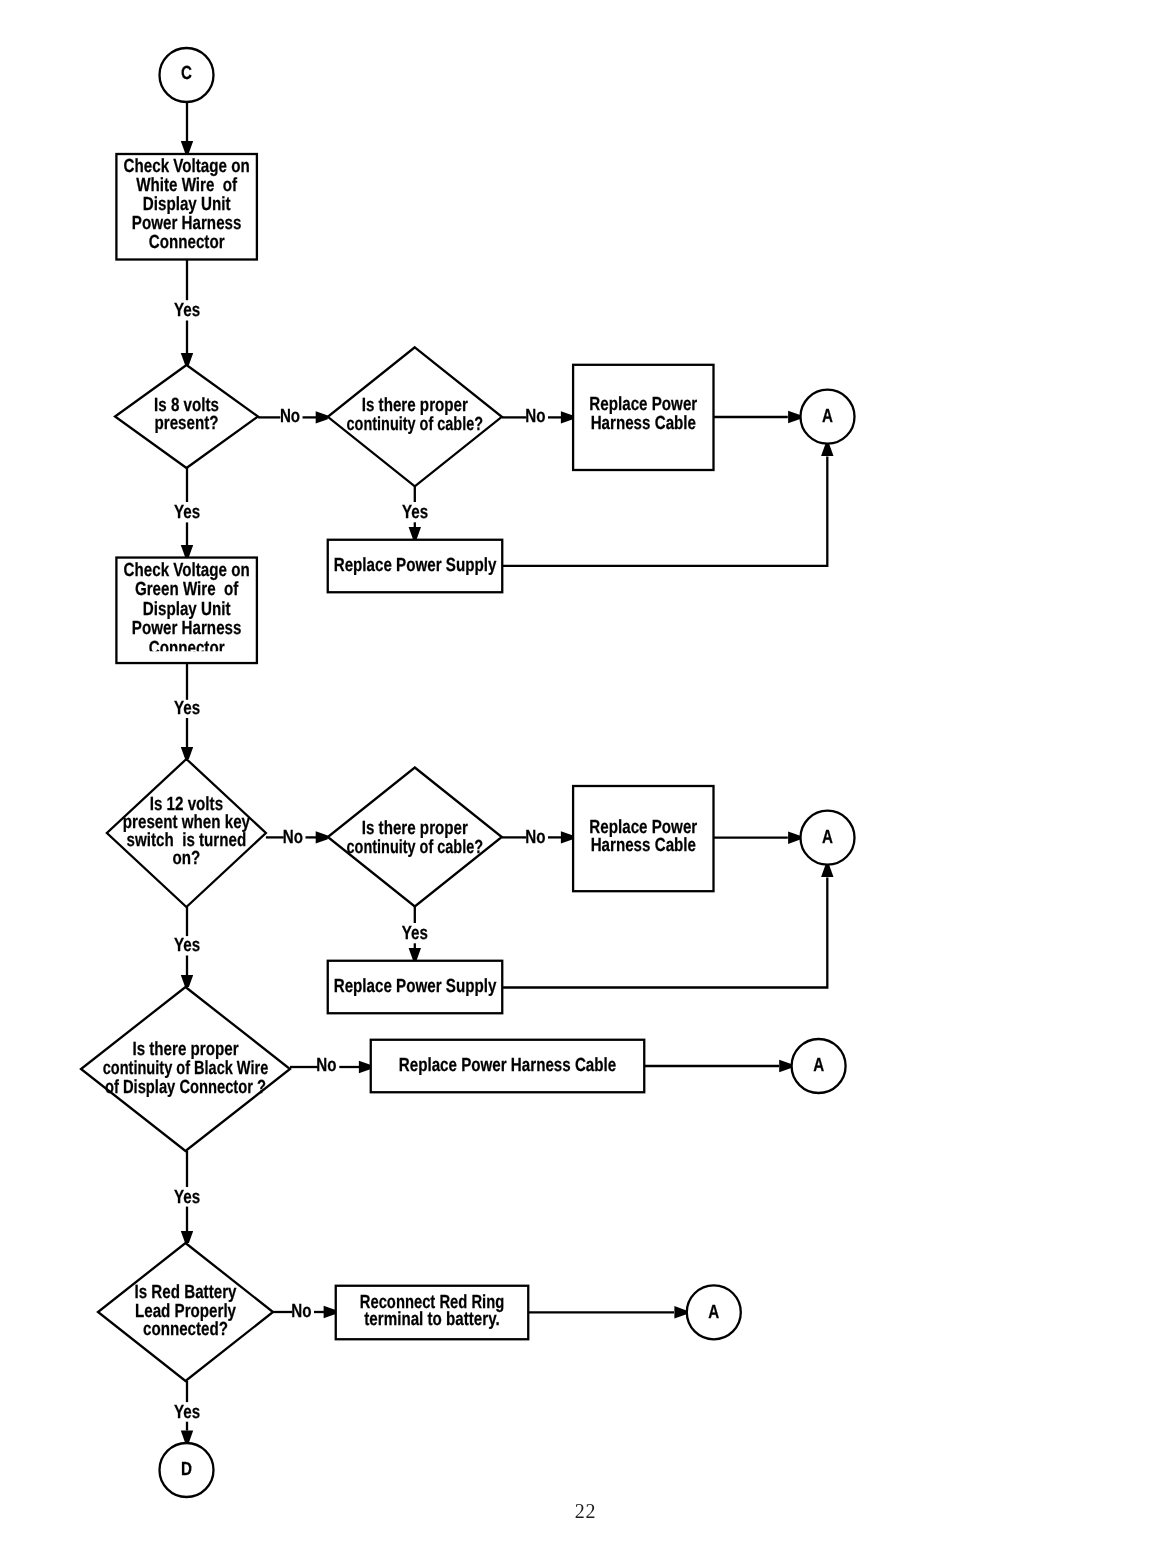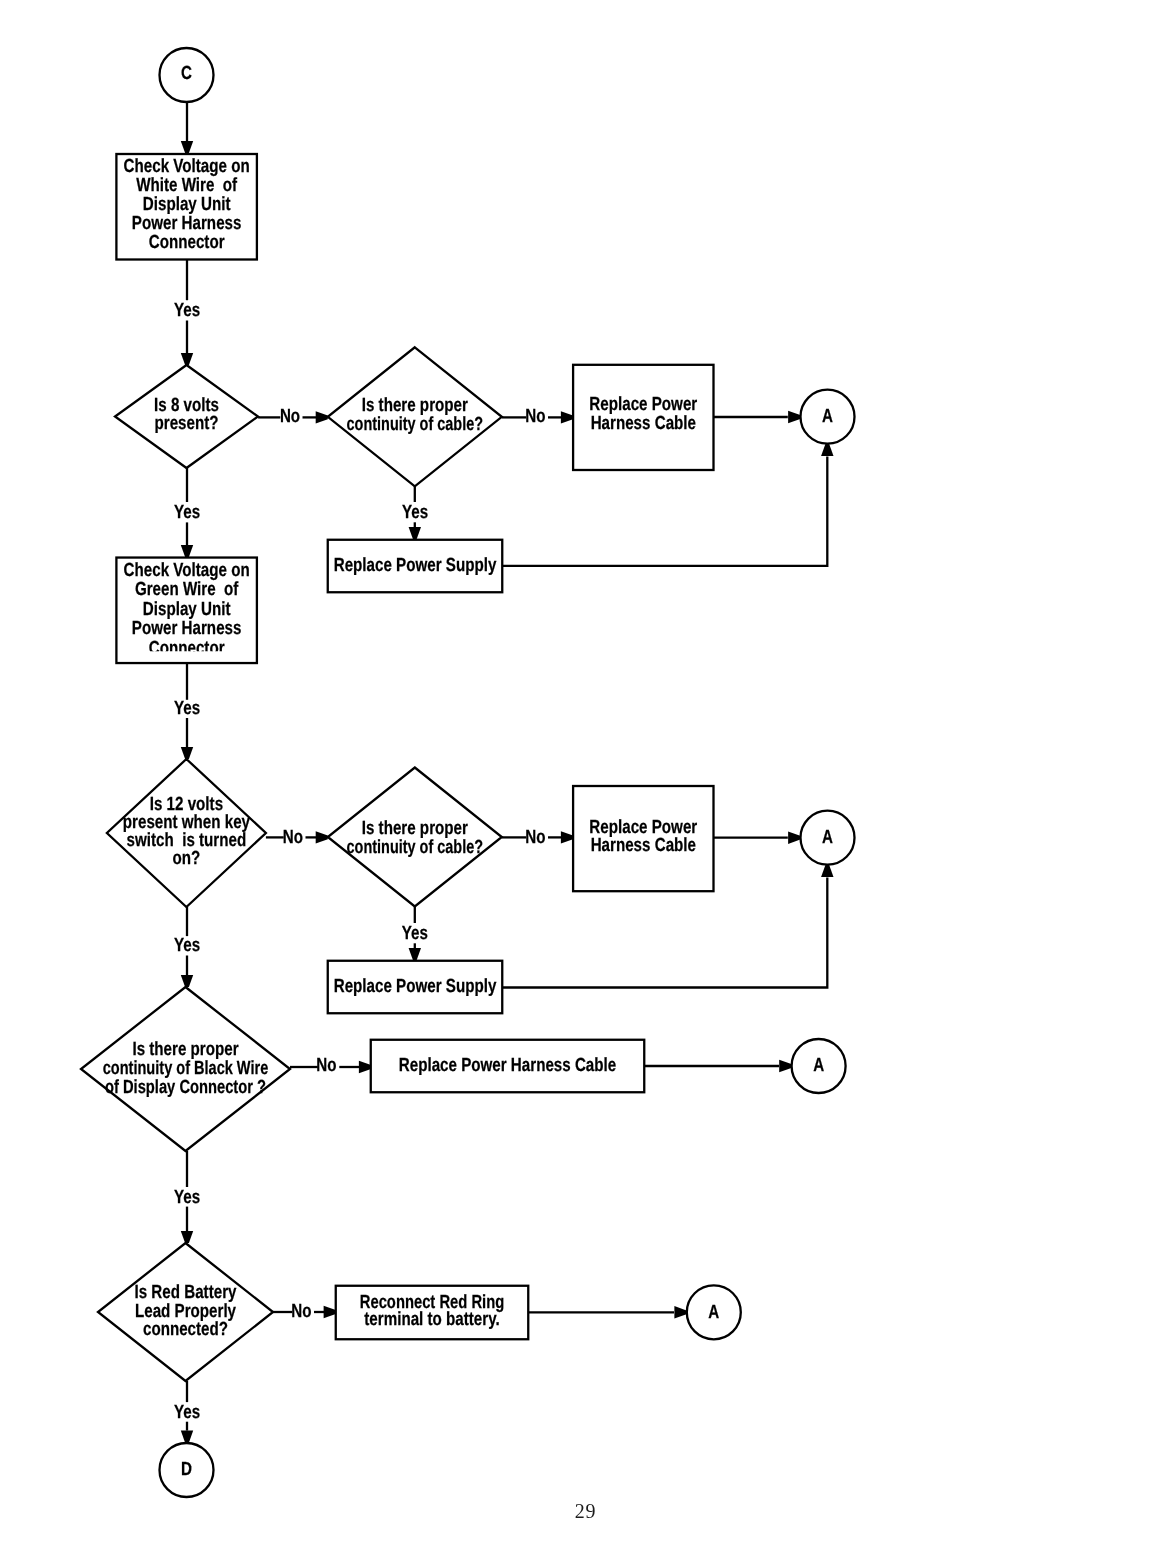--- a/index.html
+++ b/index.html
@@ -209,14 +209,14 @@
           <text class="nodeText" x="0" y="1203">Yes</text>
         </g>
     <g transform="translate(301.4,0) scale(0.798,1)">
           <text class="nodeText" x="0" y="1316.8">No</text>
         </g>
     <g transform="translate(187,0) scale(0.798,1)">
           <text class="nodeText" x="0" y="1418">Yes</text>
         </g>
     </g>
   </svg>
-  <div id="pagenum">29</div>
+  <div id="pagenum">22</div>
 </div>
 
 </body></html>

